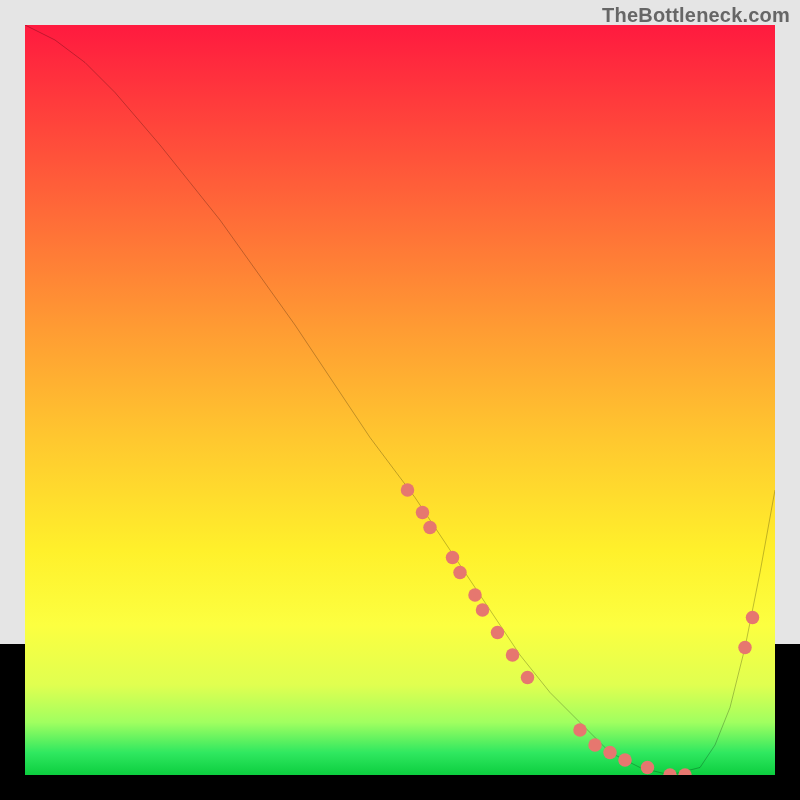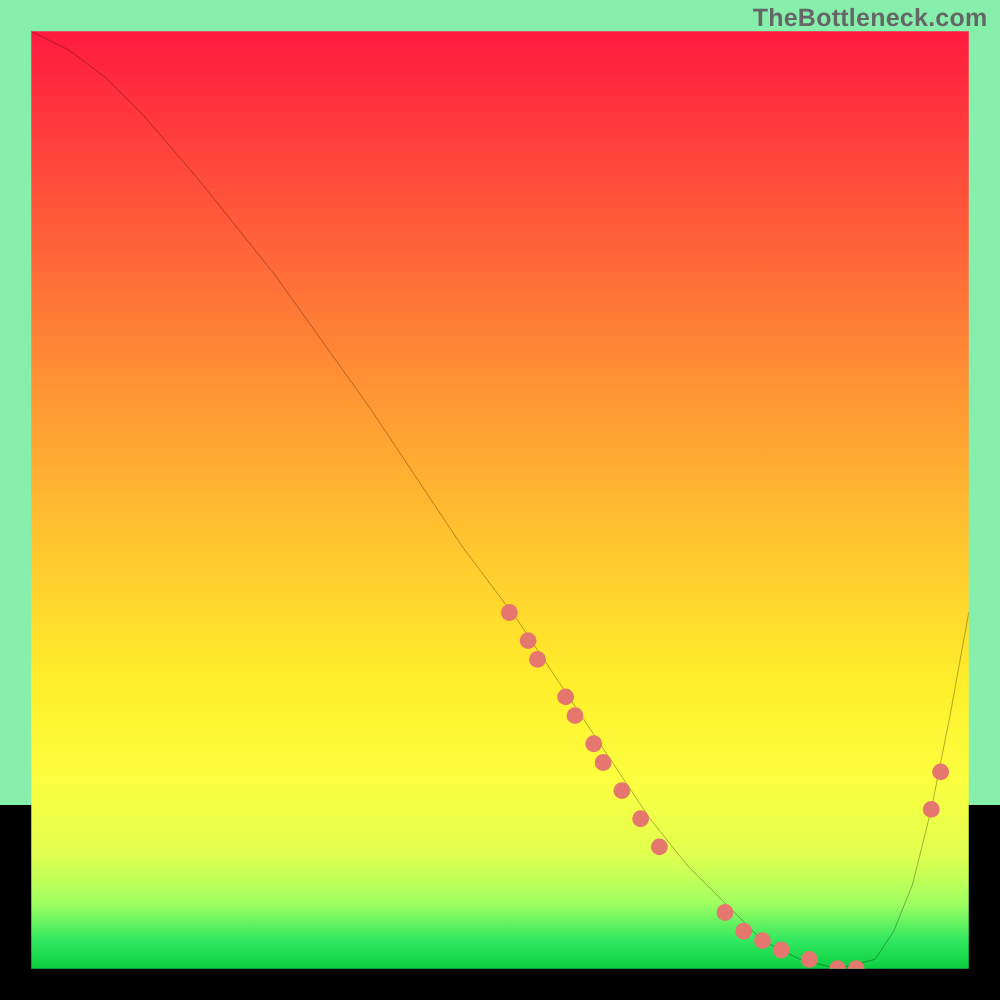--- a/index.html
+++ b/index.html
@@ -8,21 +8,21 @@
     background: #000000;
     width: 800px;
     height: 800px;
     overflow: hidden;
     font-family: Arial, Helvetica, sans-serif;
   }
   .outer {
     position: relative;
     width: 800px;
     height: 644px;
-    background: #86efac;
+    background: #e5e5e5;
   }
   .watermark {
     position: absolute;
     top: 4px;
     right: 10px;
     color: #666666;
     font-size: 20px;
     font-weight: bold;
     letter-spacing: 0.2px;
     z-index: 20;

